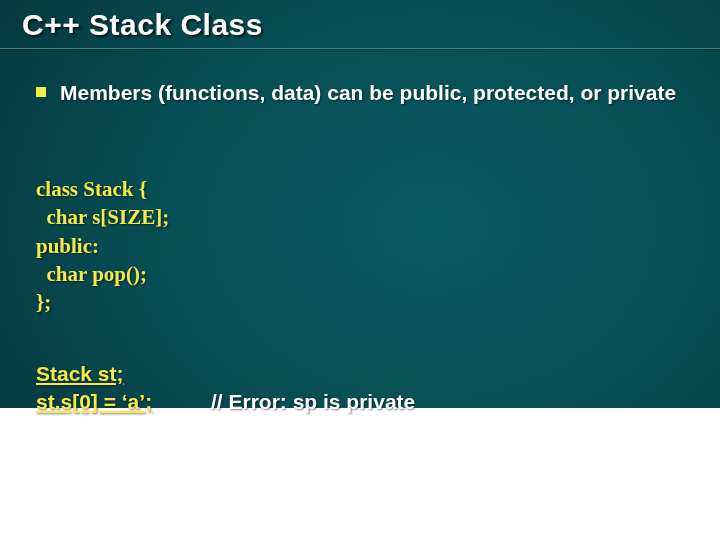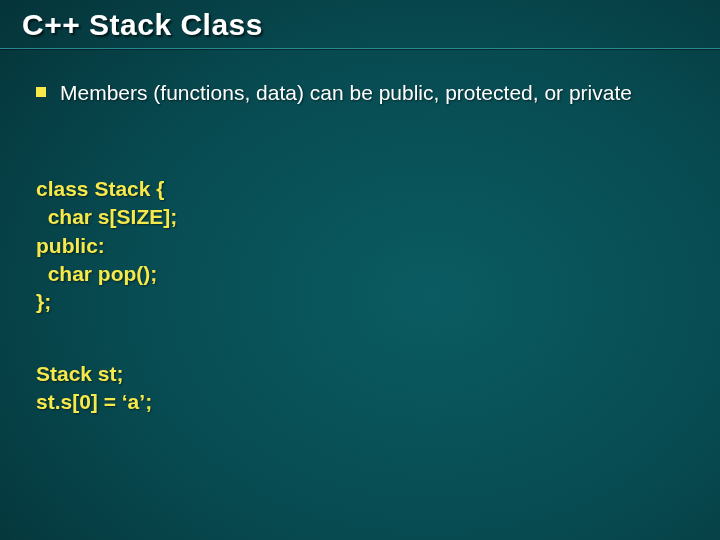--- a/index.html
+++ b/index.html
@@ -5,21 +5,21 @@
   html, body {
     margin: 0;
     padding: 0;
     width: 720px;
     height: 540px;
     overflow: hidden;
     font-family: Arial, Helvetica, sans-serif;
   }
   .slide {
     width: 720px;
-    height: 540px;
+    height: 408px;
     background: radial-gradient(ellipse 900px 700px at 60% 55%, #0a5c62 0%, #074b51 35%, #042f34 70%, #021d21 100%);
     position: relative;
     box-sizing: border-box;
     color: #fff;
   }
   .title {
     position: absolute;
     top: 8px;
     left: 22px;
     font-size: 30px;
@@ -47,50 +47,50 @@
   .bullet-marker {
     width: 10px;
     height: 10px;
     background: #f7e94a;
     flex: 0 0 10px;
     margin-top: 7px;
     margin-right: 14px;
   }
   .bullet-text {
     font-size: 21px;
-    font-weight: normal;
+    font-weight: bold;
     line-height: 1.28;
     text-shadow: 1px 1px 2px rgba(0,0,0,0.5);
   }
   .code-block-1 {
     position: absolute;
     top: 175px;
     left: 36px;
     font-size: 21px;
     font-weight: bold;
     color: #f7e94a;
     line-height: 1.35;
     white-space: pre;
     text-shadow: 1px 1px 2px rgba(0,0,0,0.5);
-    font-family: Liberation Sans, sans-serif;
+    font-family: Liberation Serif, serif;
   }
   .code-block-2 {
     position: absolute;
     top: 360px;
     left: 36px;
     font-size: 21px;
     font-weight: bold;
     line-height: 1.35;
     text-shadow: 1px 1px 2px rgba(0,0,0,0.5);
     font-family: Arial, Helvetica, sans-serif;
   }
   .code-block-2 .row {
     display: flex;
   }
-  .yellow { color: #f7e94a; }
+  .yellow { color: #f7e94a; text-decoration: underline; }
   .white { color: #ffffff; }
   .col-left { width: 175px; white-space: pre; }
   .footer {
     position: absolute;
     bottom: 20px;
     left: 80px;
     font-size: 14px;
     color: #e8e8e8;
     text-shadow: 1px 1px 1px rgba(0,0,0,0.5);
   }
@@ -113,17 +113,18 @@
 <span>public:</span>
 <span>  char pop();</span>
 <span>};</span></div>
 
   <div class="code-block-2">
     <div class="row">
       <span class="yellow col-left">Stack st;</span>
     </div>
     <div class="row">
       <span class="yellow col-left">st.s[0] = ‘a’;</span>
+      <span class="white">// Error: sp is private</span>
     </div>
   </div>
 
 
 </div>
 
 </body></html>

